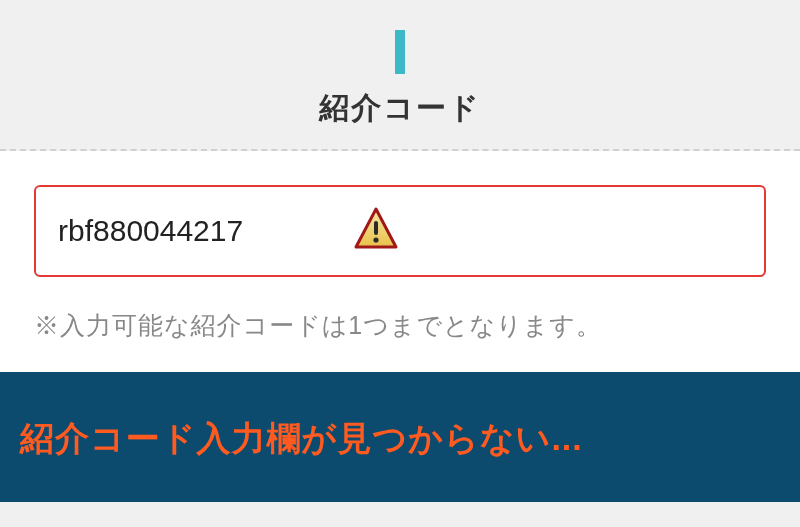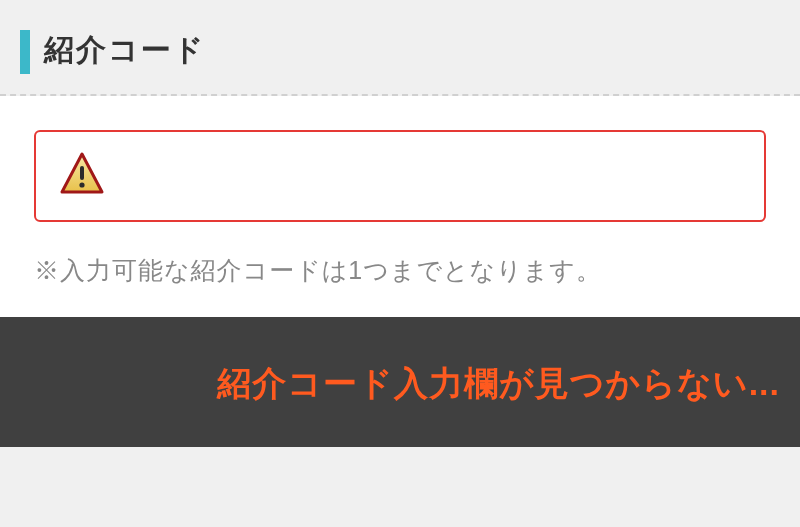--- a/index.html
+++ b/index.html
@@ -15,22 +15,23 @@
       margin: 0 auto;
       overflow: hidden;
     }
     .header-section {
       background: #f0f0f0;
       padding: 30px 20px 20px 20px;
       border-bottom: 2px dashed #d0d0d0;
     }
     .header-row {
       display: flex;
-      align-items: flex-start;
+      align-items: center;
       gap: 14px;
+      flex-direction: column;
     }
     .accent-bar {
       width: 10px;
       height: 44px;
       background: #3cb8c9;
     }
     .section-title {
       font-size: 30px;
       font-weight: 600;
       color: #333;
@@ -63,43 +64,44 @@
       width: 48px;
       height: 48px;
     }
     .help-text {
       margin-top: 32px;
       font-size: 25px;
       color: #888;
       letter-spacing: 1px;
     }
     .footer-section {
-      background: #404040;
+      background: #0c4a6e;
       padding: 44px 20px 40px 20px;
-      text-align: right;
+      text-align: left;
     }
     .footer-msg {
       font-size: 34px;
       font-weight: 800;
       color: #ff5a1f;
       letter-spacing: 1px;
     }
   </style>
 </head>
 <body>
 
 <div class="header-section">
   <div class="header-row">
     <div class="accent-bar"></div>
     <div class="section-title">紹介コード</div>
   </div>
 </div>
 
 <div class="content-section">
   <div class="input-wrap">
+    <input type="text" class="code-input" size="14" value="rbf880044217" style="">
     <span>
       <svg class="warn-icon" viewBox="0 0 48 48">
         <defs>
           <linearGradient id="triGrad" x1="0" y1="0" x2="0" y2="1">
             <stop offset="0%" stop-color="#f6e7a6"></stop>
             <stop offset="100%" stop-color="#e8c14a"></stop>
           </linearGradient>
         </defs>
         <path d="M24 4 L44 42 L4 42 Z" fill="url(#triGrad)" stroke="#a01818" stroke-width="3" stroke-linejoin="round"></path>
         <rect x="22" y="16" width="4" height="14" rx="2" fill="#2b2b2b"></rect>

